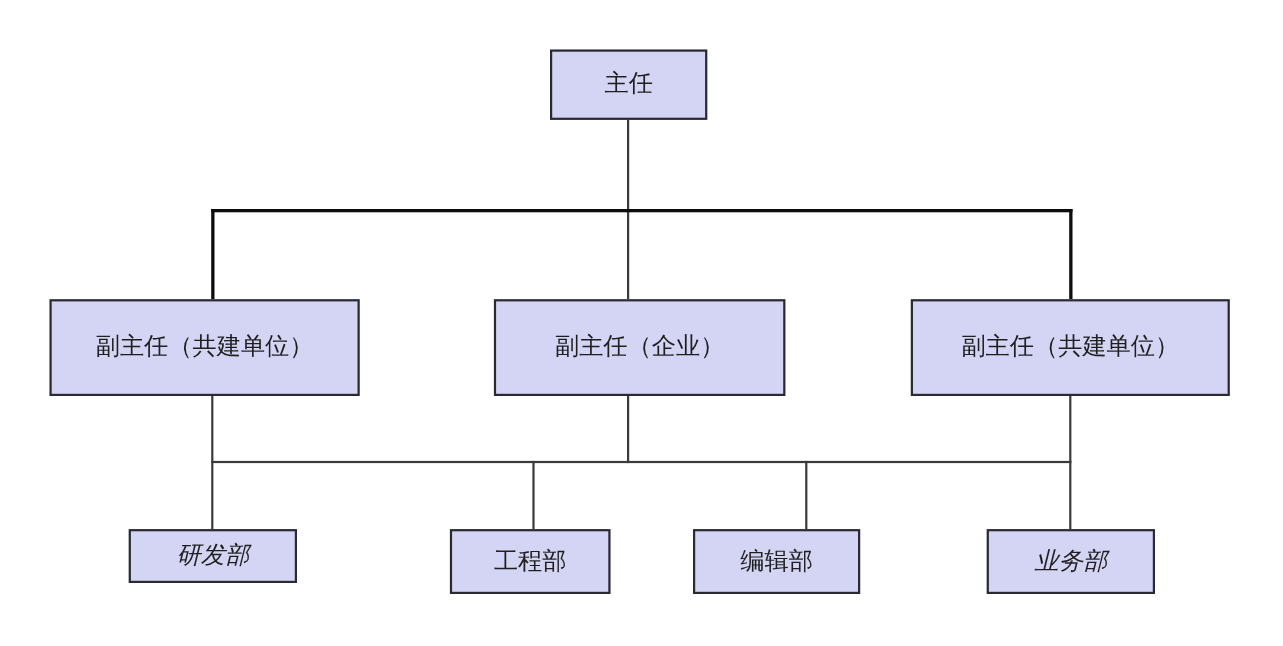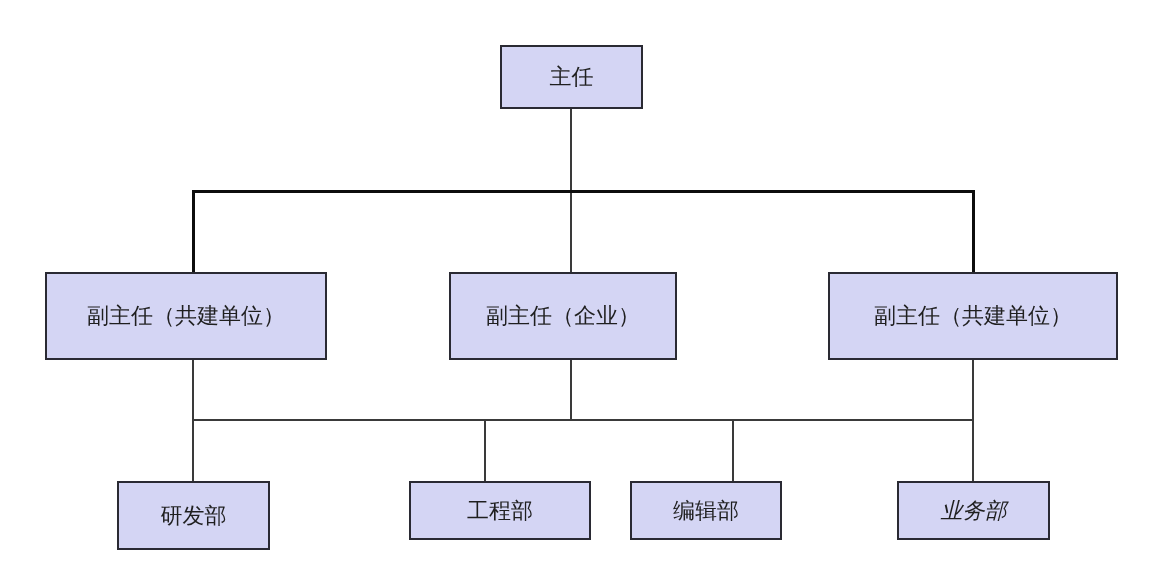--- a/index.html
+++ b/index.html
@@ -55,31 +55,31 @@
   <div class="line" style="left:484px; top:419px; width:2px; height:62px;"></div>
   <div class="line" style="left:732px; top:419px; width:2px; height:62px;"></div>
 
   <div class="node" style="left:500px; top:45px; width:143px; height:64px;">
     <span>主任</span>
   </div>
 
   <div class="node" style="left:45px; top:272px; width:282px; height:88px;">
     <span>副主任（共建单位）</span>
   </div>
-  <div class="node" style="left:449px; top:272px; width:228px; height:88px;justify-content:center;">
+  <div class="node" style="left:449px; top:272px; width:265px; height:88px;justify-content:center;">
     <span>副主任（企业）</span>
   </div>
   <div class="node" style="left:828px; top:272px; width:290px; height:88px;">
     <span>副主任（共建单位）</span>
   </div>
 
-  <div class="node" style="left:117px; top:481px; width:153px; height:69px;">
+  <div class="node" style="left:117px; top:481px; width:153px; height:49px;font-style:italic;">
     <span>研发部</span>
   </div>
-  <div class="node" style="left:409px; top:481px; width:182px; height:59px;">
+  <div class="node" style="left:409px; top:481px; width:146px; height:59px;">
     <span>工程部</span>
   </div>
   <div class="node" style="left:630px; top:481px; width:152px; height:59px;">
     <span>编辑部</span>
   </div>
   <div class="node" style="left:897px; top:481px; width:153px; height:59px;font-style:italic;">
     <span>业务部</span>
   </div>
 
 </div>

